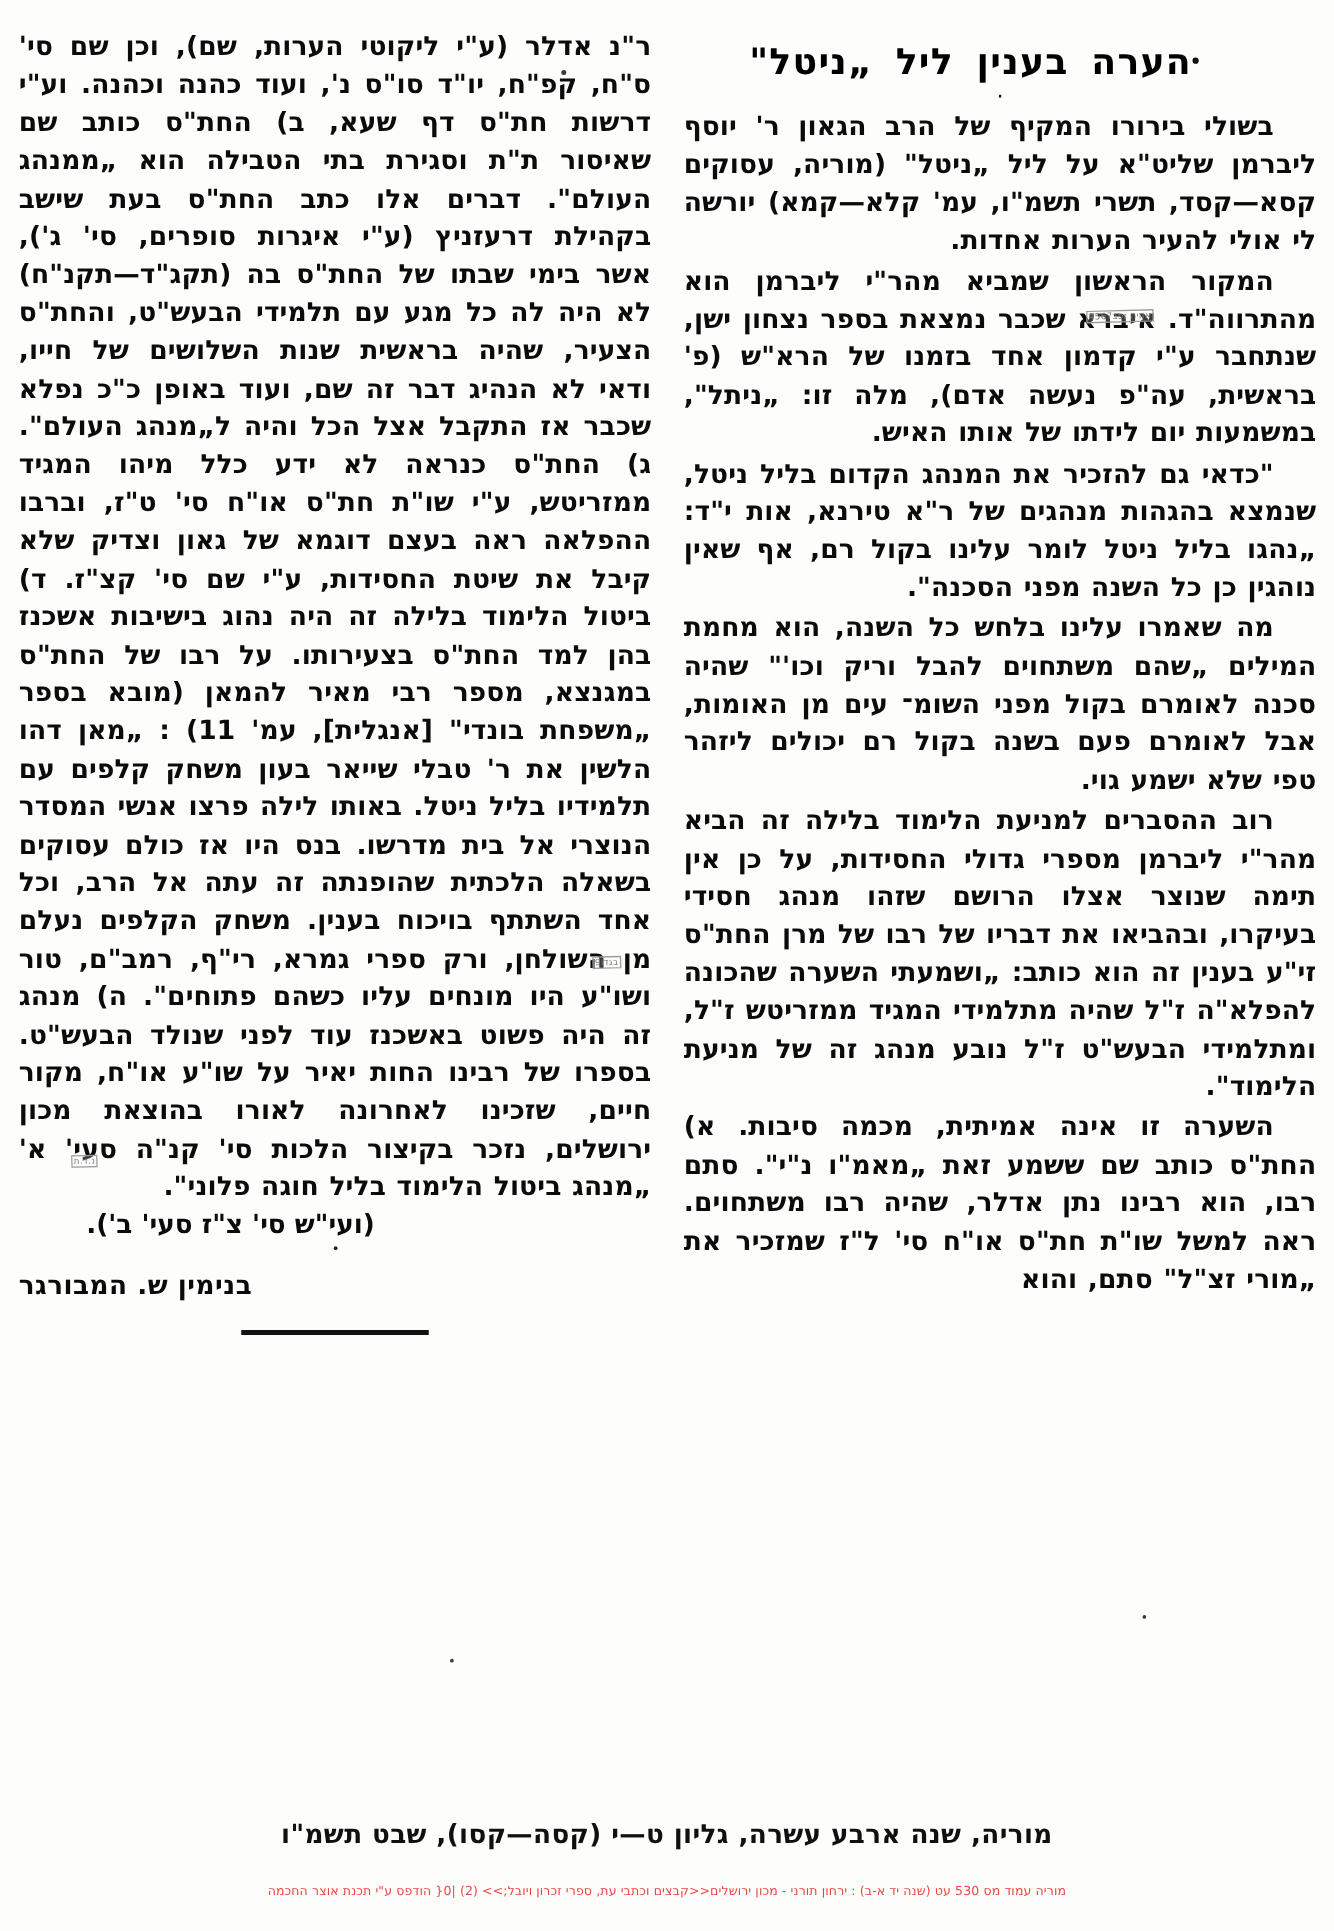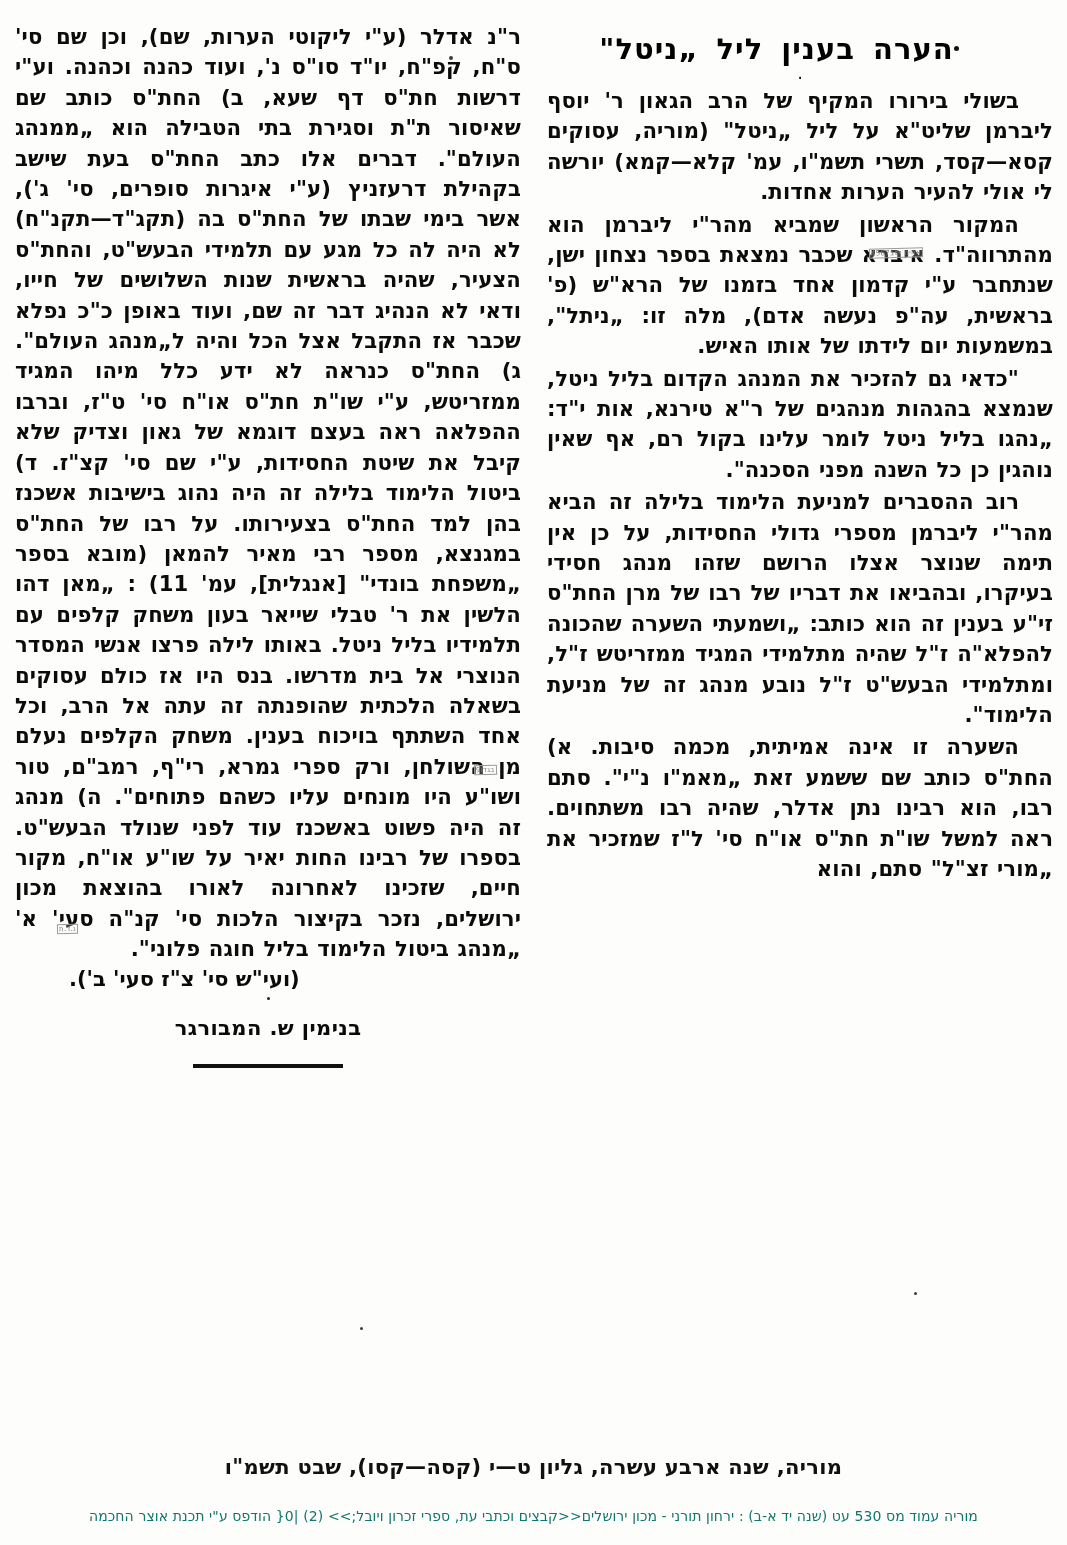--- a/index.html
+++ b/index.html
@@ -76,21 +76,21 @@
     color:#0b0b0b;
     text-justify:inter-word;
   }
   p.para.indent{ text-indent:34px; }
   p.para.cont{ text-indent:0; }
 
   .sig{
     margin-top:6px;
     font-size:21px;
     font-weight:bold;
-    text-align:center;
+    text-align:left;
     letter-spacing:0.4px;
   }
   .paren-line{
     font-size:21px;
     font-weight:bold;
     text-align:left;
     margin-top:1px;
     padding-left:54px;
   }
   .stray-dot{
@@ -111,23 +111,23 @@
     font-size:21px;
     font-weight:bold;
     letter-spacing:0.3px;
     color:#101010;
   }
   .footer-stamp{
     position:absolute;
     top:1508px;
     right:8px;left:8px;
     text-align:center;
-    font-size:14px;
+    font-size:10px;
     font-weight:normal;
-    color:#0f766e;
+    color:#ef4444;
     letter-spacing:0.1px;
     direction:rtl;
   }
 
   
   .stamp{
     position:absolute;
     font-size:7px;
     color:#7b7b7b;
     letter-spacing:0.3px;
@@ -156,20 +156,21 @@
     <div class="col col-right">
 
       <h1 class="headline">
         <span class="headline-dot"></span><span>הערה בענין ליל „ניטל"</span>
       </h1>
       <div class="rule-dot">·</div>
 
       <p class="para indent">בשולי בירורו המקיף של הרב הגאון ר' יוסף ליברמן שליט"א על ליל „ניטל" (מוריה, עסוקים קסא—קסד, תשרי תשמ"ו, עמ' קלא—קמא) יורשה לי אולי להעיר הערות אחדות.</p>
       <p class="para indent">המקור הראשון שמביא מהר"י ליברמן הוא מהתרווה"ד. איברא שכבר נמצאת בספר נצחון ישן, שנתחבר ע"י קדמון אחד בזמנו של הרא"ש (פ' בראשית, עה"פ נעשה אדם), מלה זו: „ניתל", במשמעות יום לידתו של אותו האיש.</p>
       <p class="para indent">"כדאי גם להזכיר את המנהג הקדום בליל ניטל, שנמצא בהגהות מנהגים של ר"א טירנא, אות י"ד: „נהגו בליל ניטל לומר עלינו בקול רם, אף שאין נוהגין כן כל השנה מפני הסכנה".</p>
+      <p class="para indent">מה שאמרו עלינו בלחש כל השנה, הוא מחמת המילים „שהם משתחוים להבל וריק וכו'" שהיה סכנה לאומרם בקול מפני השומ־ עים מן האומות, אבל לאומרם פעם בשנה בקול רם יכולים ליזהר טפי שלא ישמע גוי.</p>
       <p class="para indent">רוב ההסברים למניעת הלימוד בלילה זה הביא מהר"י ליברמן מספרי גדולי החסידות, על כן אין תימה שנוצר אצלו הרושם שזהו מנהג חסידי בעיקרו, ובהביאו את דבריו של רבו של מרן החת"ס זי"ע בענין זה הוא כותב: „ושמעתי השערה שהכונה להפלא"ה ז"ל שהיה מתלמידי המגיד ממזריטש ז"ל, ומתלמידי הבעש"ט ז"ל נובע מנהג זה של מניעת הלימוד".</p>
       <p class="para indent">השערה זו אינה אמיתית, מכמה סיבות. א) החת"ס כותב שם ששמע זאת „מאמ"ו נ"י". סתם רבו, הוא רבינו נתן אדלר, שהיה רבו משתחוים. ראה למשל שו"ת חת"ס או"ח סי' ל"ז שמזכיר את „מורי זצ"ל" סתם, והוא</p>
 
       <div class="stamp" style="top:226px; right:130px;">אהיה זפב4567</div>
     </div>
 
     <div class="col col-left">
 
       <p class="para cont">ר"נ אדלר (ע"י ליקוטי הערות, שם), וכן שם סי' ס"ח, קפ"ח, יו"ד סו"ס נ', ועוד כהנה וכהנה. וע"י דרשות חת"ס דף שעא, ב) החת"ס כותב שם שאיסור ת"ת וסגירת בתי הטבילה הוא „ממנהג העולם". דברים אלו כתב החת"ס בעת שישב בקהילת דרעזניץ (ע"י איגרות סופרים, סי' ג'), אשר בימי שבתו של החת"ס בה (תקג"ד—תקנ"ח) לא היה לה כל מגע עם תלמידי הבעש"ט, והחת"ס הצעיר, שהיה בראשית שנות השלושים של חייו, ודאי לא הנהיג דבר זה שם, ועוד באופן כ"כ נפלא שכבר אז התקבל אצל הכל והיה ל„מנהג העולם". ג) החת"ס כנראה לא ידע כלל מיהו המגיד ממזריטש, ע"י שו"ת חת"ס או"ח סי' ט"ז, וברבו ההפלאה ראה בעצם דוגמא של גאון וצדיק שלא קיבל את שיטת החסידות, ע"י שם סי' קצ"ז. ד) ביטול הלימוד בלילה זה היה נהוג בישיבות אשכנז בהן למד החת"ס בצעירותו. על רבו של החת"ס במגנצא, מספר רבי מאיר להמאן (מובא בספר „משפחת בונדי" [אנגלית], עמ' 11) : „מאן דהו הלשין את ר' טבלי שייאר בעון משחק קלפים עם תלמידיו בליל ניטל. באותו לילה פרצו אנשי המסדר הנוצרי אל בית מדרשו. בנס היו אז כולם עסוקים בשאלה הלכתית שהופנתה זה עתה אל הרב, וכל אחד השתתף בויכוח בענין. משחק הקלפים נעלם מן השולחן, ורק ספרי גמרא, רי"ף, רמב"ם, טור ושו"ע היו מונחים עליו כשהם פתוחים". ה) מנהג זה היה פשוט באשכנז עוד לפני שנולד הבעש"ט. בספרו של רבינו החות יאיר על שו"ע או"ח, מקור חיים, שזכינו לאחרונה לאורו בהוצאת מכון ירושלים, נזכר בקיצור הלכות סי' קנ"ה סעי' א' „מנהג ביטול הלימוד בליל חוגה פלוני".</p>
 

